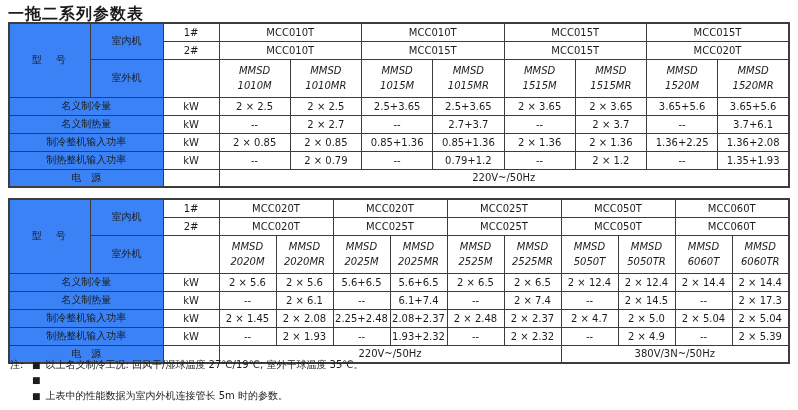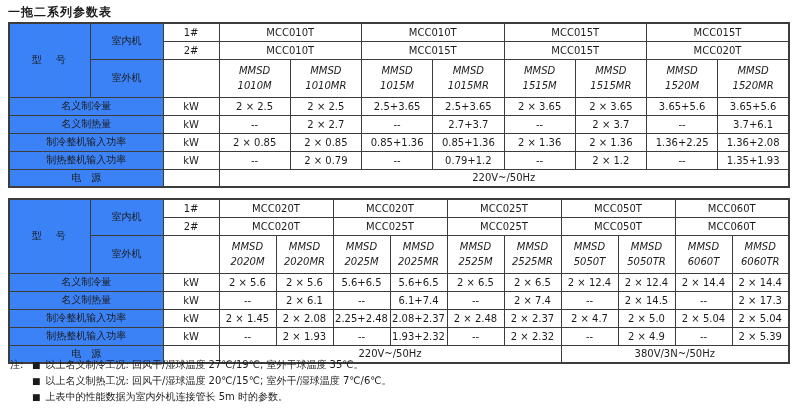--- a/index.html
+++ b/index.html
@@ -6,21 +6,21 @@
   body{
     position:relative;
     width:798px;height:410px;
     background:#ffffff;
     font-family:"DejaVu Sans","Liberation Sans",sans-serif;
     color:#1c1c1c;
     overflow:hidden;
   }
   .page-title{
     position:absolute;left:8px;top:4px;
-    font-size:12px;font-weight:bold;letter-spacing:1px;
+    font-size:16px;font-weight:bold;letter-spacing:1px;
   }
   .tbl-wrap{position:absolute;left:8px;}
   #table1-wrap{top:22px;}
   #table2-wrap{top:198px;}
   table.spec{
     border-collapse:collapse;
     table-layout:fixed;
     width:782px;
     border:2px solid #3c3c3c;
   }
@@ -324,20 +324,19 @@
 
 <div class="footnotes">
   <div class="fn-row">
     <span class="fn-prefix">注:</span>
     <span class="fn-bullet">■</span>
     <span>以上名义制冷工况: 回风干/湿球温度 27℃/19℃; 室外干球温度 35℃。</span>
   </div>
   <div class="fn-row">
     <span class="fn-prefix"></span>
     <span class="fn-bullet">■</span>
-    <span>以上名义制热工况: 回风干/湿球温度 20℃/15℃; 室外干/湿球温度 7℃/6℃。</span>
   </div>
   <div class="fn-row">
     <span class="fn-prefix"></span>
     <span class="fn-bullet">■</span>
     <span>上表中的性能数据为室内外机连接管长 5m 时的参数。</span>
   </div>
 </div>
 
 </body></html>

